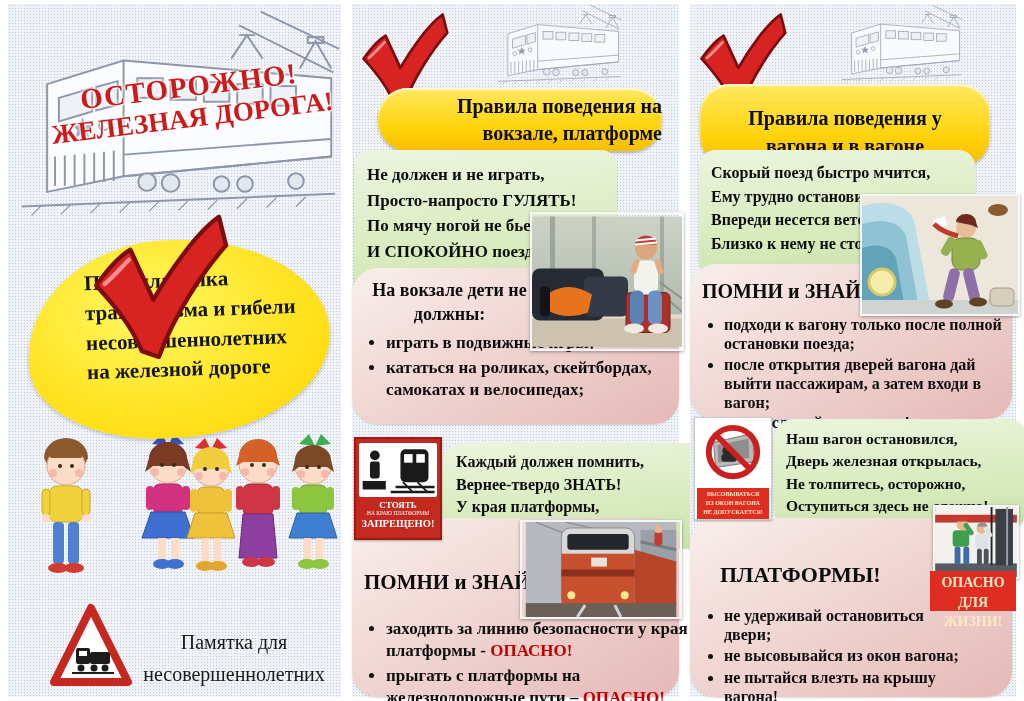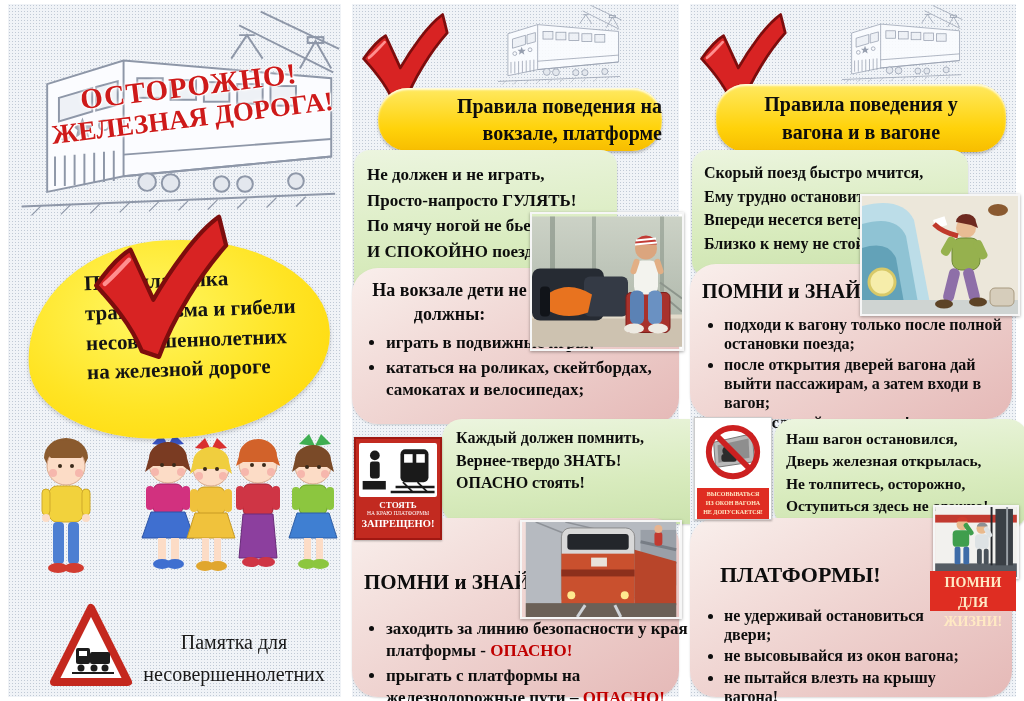--- a/index.html
+++ b/index.html
@@ -310,23 +310,24 @@
           <line x1="30" y1="34" x2="62" y2="34" stroke="#1a1a1a" stroke-width="2"></line>
           <line x1="36" y1="30" x2="44" y2="38" stroke="#1a1a1a" stroke-width="1.5"></line>
           <line x1="48" y1="30" x2="56" y2="38" stroke="#1a1a1a" stroke-width="1.5"></line>
         </svg>
       </div>
       <div style="font-size:9px;font-weight:bold;margin-top:3px;">СТОЯТЬ</div>
       <div style="font-size:5.5px;">НА КРАЮ ПЛАТФОРМЫ</div>
       <div style="font-size:10.5px;font-weight:bold;margin-top:2px;">ЗАПРЕЩЕНО!</div>
     </div>
 
-    <div class="green-box abs poem" style="left:90px;top:415px;width:237px;height:97px;padding:8px 16px 0 14px;font-size:16px;line-height:1.42;border-radius:20px;">
+    <div class="green-box abs poem" style="left:90px;top:439px;width:237px;height:97px;padding:8px 16px 0 14px;font-size:16px;line-height:1.42;border-radius:20px;">
       <div>Каждый должен помнить,</div>
       <div>Вернее-твердо ЗНАТЬ!</div>
+      <div>У края платформы,</div>
       <div>ОПАСНО стоять!</div>
     </div>
 
     <div class="pink-box abs" style="left:0;top:514px;width:327px;height:179px;">
       <div class="title-bold abs" style="left:12px;top:52px;font-size:21px;">ПОМНИ и ЗНАЙ!</div>
       <ul class="blt abs" style="left:8px;top:100px;width:312px;font-size:17px;line-height:1.3;">
         <li><span>заходить за линию безопасности  у края платформы - </span><span class="danger">ОПАСНО!</span></li>
         <li><span>прыгать с платформы на железнодорожные пути – </span><span class="danger">ОПАСНО!</span></li>
       </ul>
 
@@ -356,26 +357,26 @@
 
   <div class="col" style="left:690px;width:326px;">
 
     <svg class="abs" style="left:6px;top:6px;width:92px;height:102px;" viewBox="0 0 100 105">
         <use href="#check"></use>
       </svg>
     <svg class="abs" style="left:115px;top:0;width:190px;height:80px;opacity:.9;" viewBox="0 0 340 215">
         <use href="#train"></use>
       </svg>
 
-    <div class="yellow-pill abs" style="left:26px;top:80px;width:290px;height:62px;font-size:20px;line-height:1.4;padding-top:6px;">
+    <div class="yellow-pill abs" style="left:10px;top:80px;width:290px;height:62px;font-size:20px;line-height:1.4;padding-top:20px;">
       <div>Правила поведения у</div>
       <div>вагона и в вагоне</div>
     </div>
 
-    <div class="green-box abs poem" style="left:2px;top:146px;width:264px;height:116px;padding:11px 0 0 12px;font-size:16px;line-height:1.48;">
+    <div class="green-box abs poem" style="left:9px;top:146px;width:264px;height:116px;padding:11px 0 0 12px;font-size:16px;line-height:1.48;">
       <div>Скорый поезд быстро мчится,</div>
       <div>Ему трудно остановиться,</div>
       <div>Впереди несется ветер,</div>
       <div>Близко к нему не стойте дети!</div>
     </div>
 
     <svg class="abs photo" style="left:170px;top:190px;width:156px;height:118px;z-index:5;" viewBox="0 0 156 118">
       <rect width="156" height="118" fill="#ece7da"></rect>
       <path d="M0,10 Q40,0 52,24 L70,118 L0,118 Z" fill="#bcdde8"></path>
       <path d="M0,28 Q34,18 44,40 L58,118 L0,118 Z" fill="#8fc3d4"></path>
@@ -453,18 +454,18 @@
       <rect x="29" y="41" width="6" height="18" rx="2" fill="#3e6ca8"></rect>
       <circle cx="48" cy="22" r="5.5" fill="#e9b98c"></circle>
       <path d="M43,20 a5.5,4 0 0 1 11,0 z" fill="#8c9196"></path>
       <rect x="41" y="28" width="14" height="15" rx="4" fill="#dde2e4"></rect>
       <rect x="52" y="20" width="5" height="12" rx="2" fill="#dde2e4" transform="rotate(-30 54 26)"></rect>
       <rect x="43" y="43" width="5" height="16" rx="2" fill="#4a525a"></rect>
       <rect x="50" y="43" width="5" height="16" rx="2" fill="#4a525a"></rect>
     </svg>
 
     <div class="banner-red abs" style="left:240px;top:567px;width:86px;height:40px;z-index:6;font-size:14px;line-height:1.4;padding-top:2px;box-sizing:border-box;">
-      <div>ПОМНИ</div>
+      <div>ОПАСНО</div>
       <div>ДЛЯ ЖИЗНИ!</div>
     </div>
   </div>
 
 </div>
 
 </body></html>

